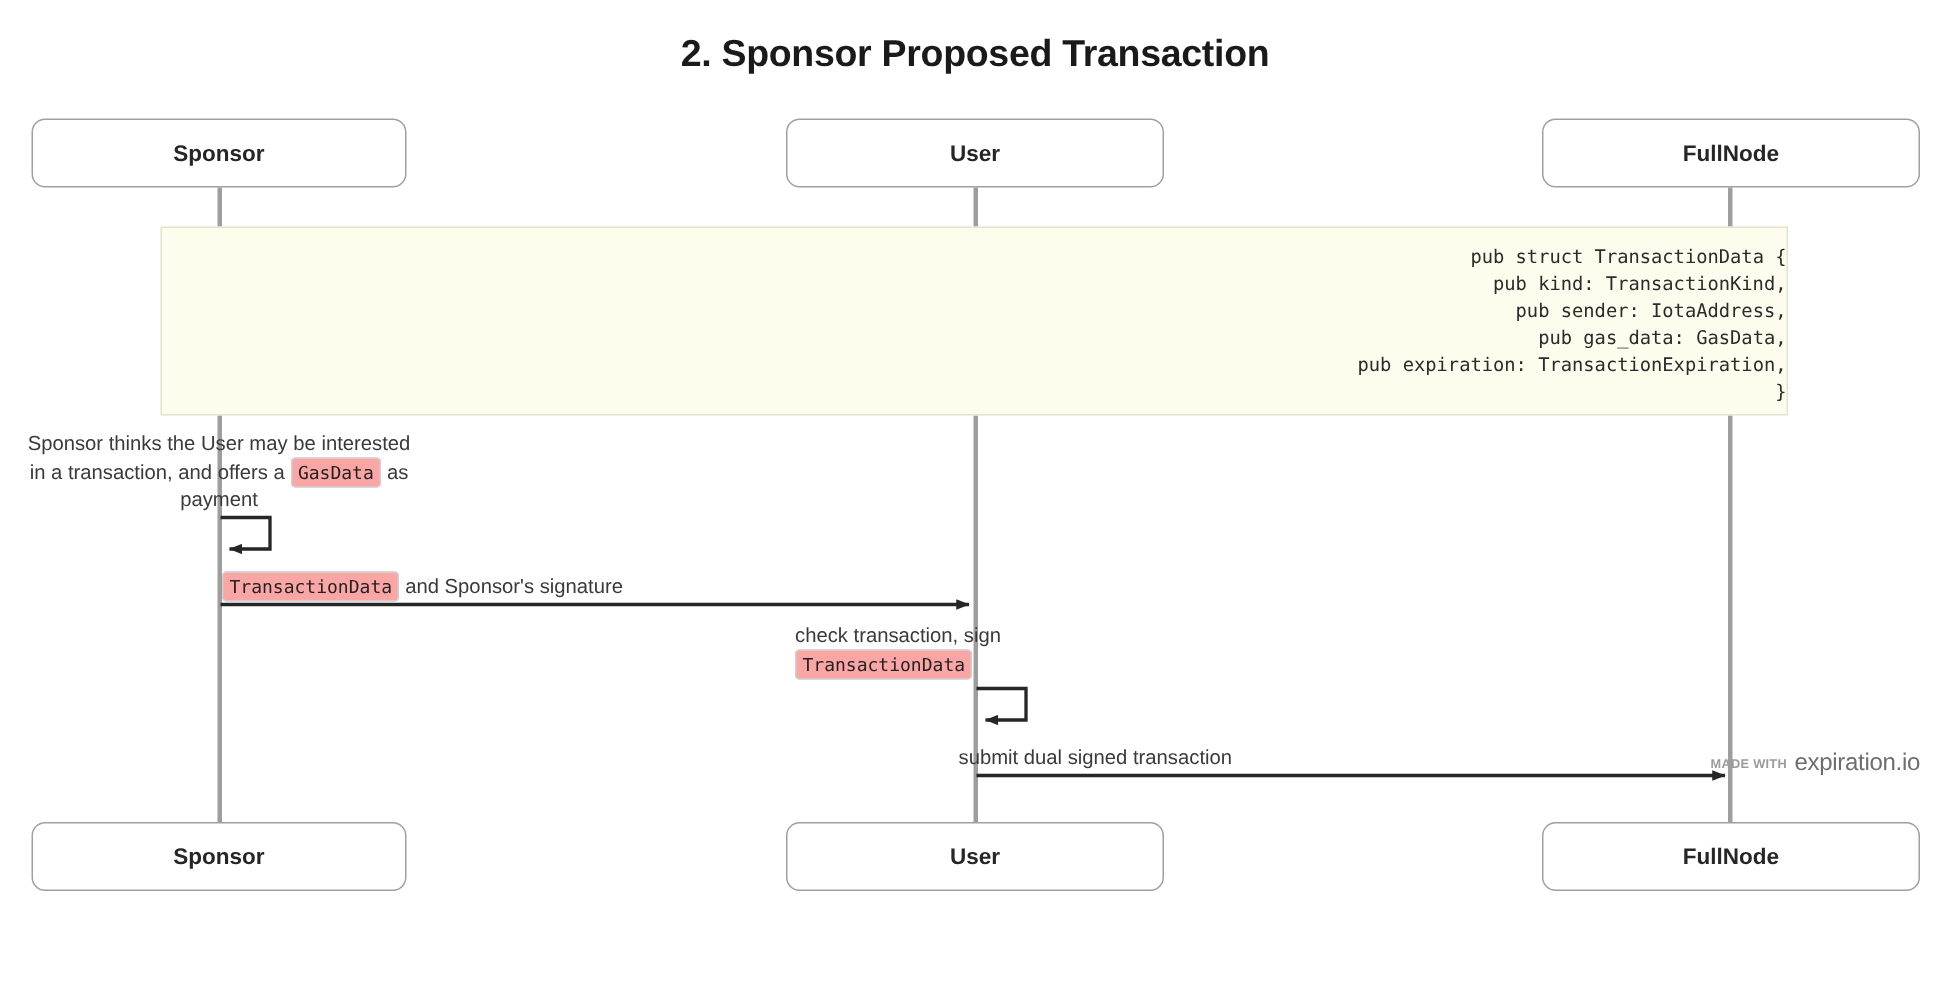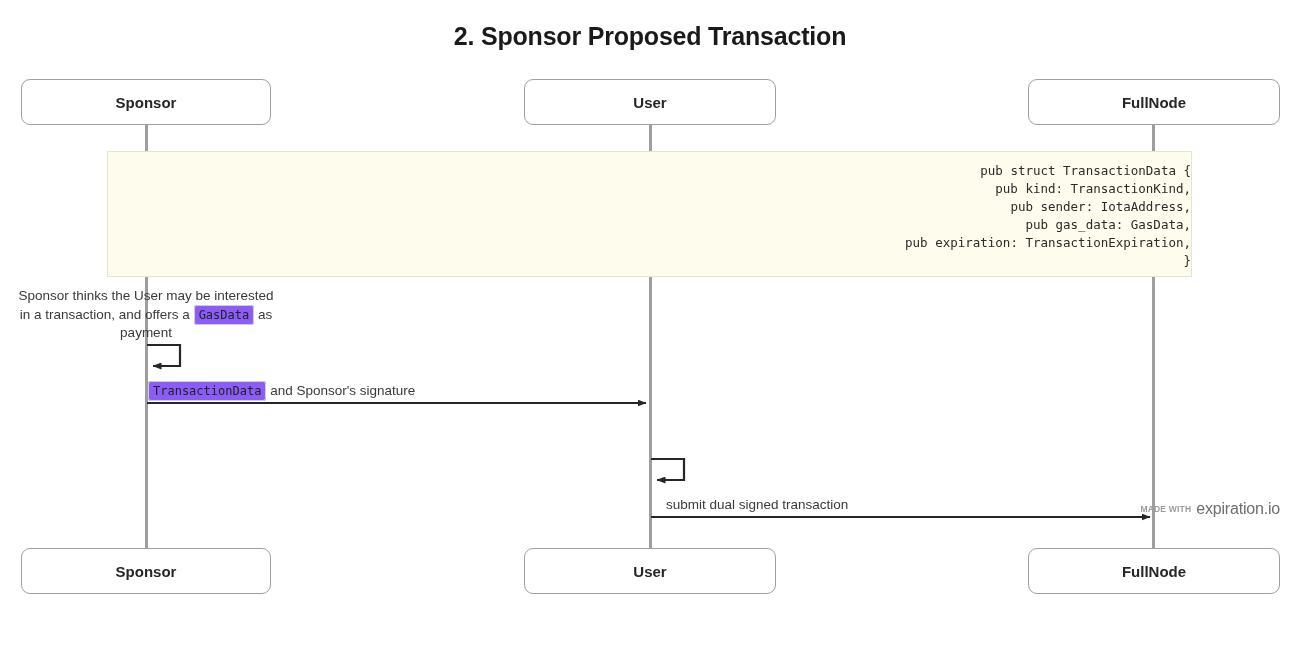--- a/index.html
+++ b/index.html
@@ -102,21 +102,21 @@
     color: #3a3a3a;
     text-align: left;
     white-space: nowrap;
     z-index: 3;
   }
   .msg-label.wrap { white-space: normal; }
 
   code.inline {
     font-family: "DejaVu Sans Mono", monospace;
     font-size: 12px;
-    background: #8b5cf6;
+    background: #fca5a5;
     border: 1px solid #cfcfcf;
     border-radius: 3px;
     padding: 2px 4px;
     color: #222222;
     white-space: nowrap;
   }
 
   
   #arrow-layer {
     position: absolute;
@@ -181,22 +181,25 @@
   </div>
 
   <div class="note-text" style="left:16px; top:287px; width:260px;">
     <span>Sponsor thinks the User may be interested in a transaction, and offers a </span><code class="inline">GasData</code><span> as payment</span>
   </div>
 
   <div class="msg-label" style="left:148px; top:381px; width:500px;">
     <code class="inline">TransactionData</code><span> and Sponsor's signature</span>
   </div>
 
-
-  <div class="msg-label" style="left:666px; top:495px; width:500px;">
+  <div class="msg-label wrap" style="left:530px; top:414px; width:240px;">
+    <span>check transaction, sign </span><br><code class="inline">TransactionData</code>
+  </div>
+
+  <div class="msg-label" style="left:639px; top:495px; width:500px;">
     <span>submit dual signed transaction</span>
   </div>
 
   <svg id="arrow-layer" viewBox="0 0 1300 656">
     <defs>
       <marker id="arrowhead" markerWidth="9" markerHeight="7" refX="8.5" refY="3.5" orient="auto" markerUnits="userSpaceOnUse">
         <polygon points="0 0, 9 3.5, 0 7" fill="#262626"></polygon>
       </marker>
     </defs>
 

